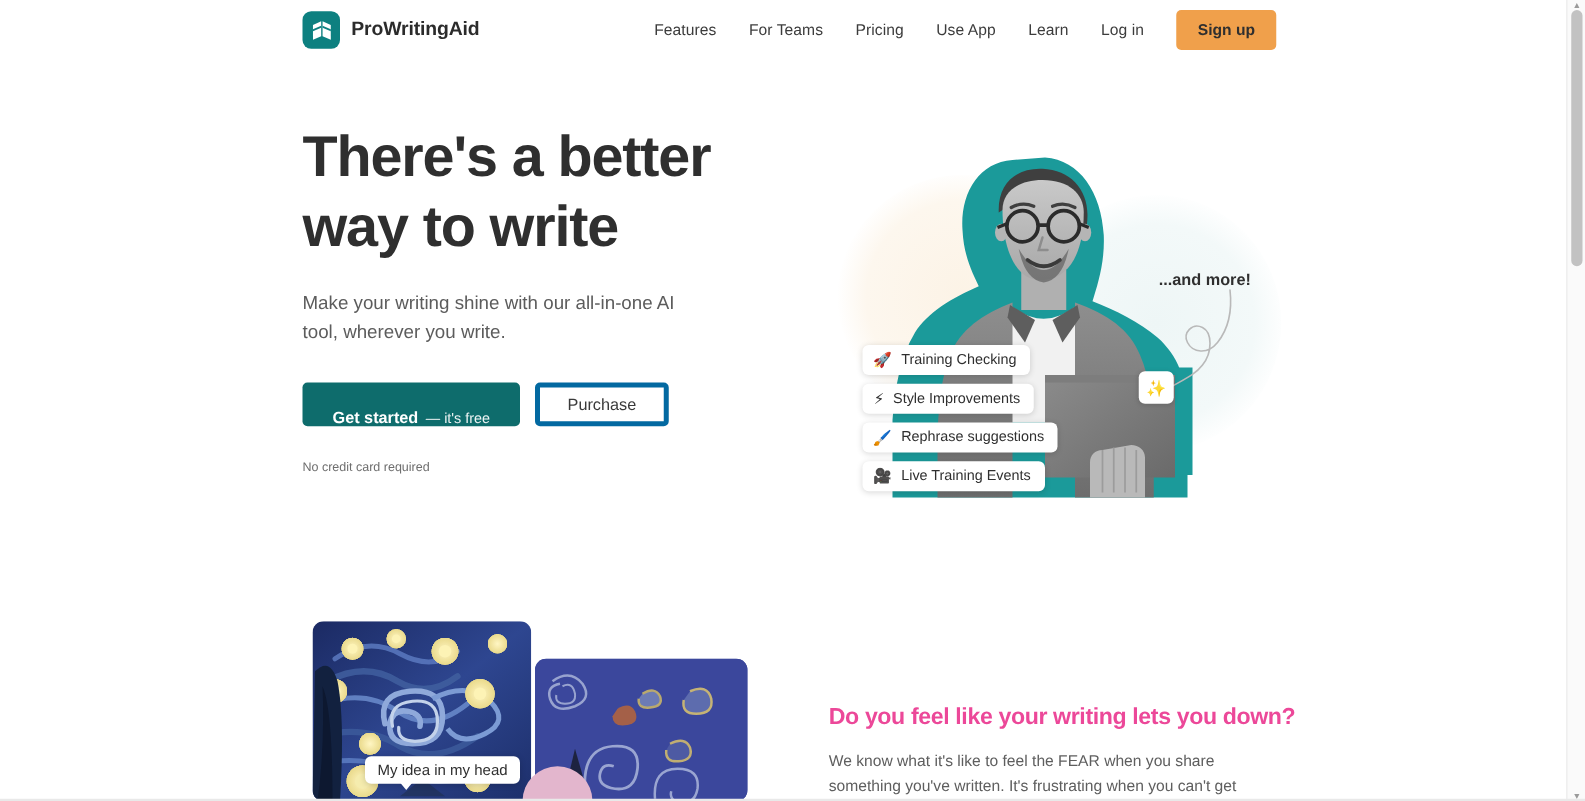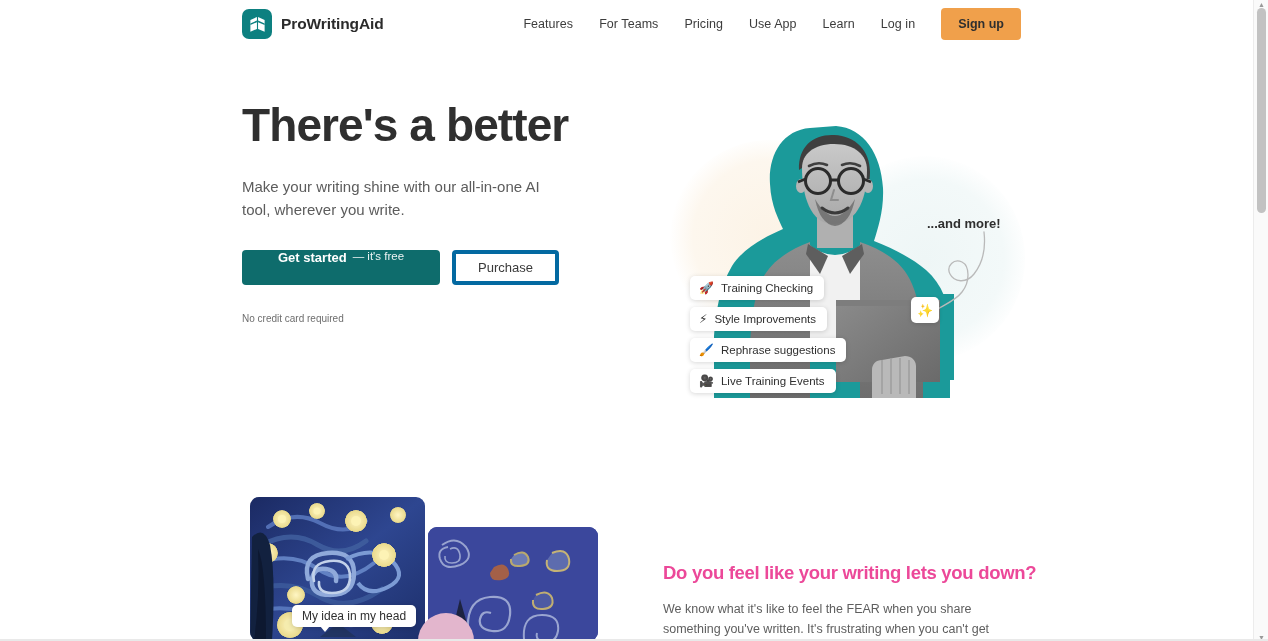--- a/index.html
+++ b/index.html
@@ -135,28 +135,28 @@
     display: flex;
     align-items: center;
     gap: 12px;
     margin-bottom: 28px;
   }
   .btn-primary {
     background: #0e6c6c;
     color: #ffffff;
     border: none;
     border-radius: 4px;
-    padding: 0 36px;
+    padding: 0 24px;
     height: 35px;
     font-size: 13px;
     font-weight: 600;
     cursor: pointer;
     font-family: inherit;
     display: inline-flex;
-    align-items: flex-start;
+    align-items: flex-end;
     gap: 6px;
     white-space: nowrap;
   }
   .btn-primary .sublabel {
     font-weight: 400;
     font-size: 11.5px;
     opacity: .92;
   }
   .btn-secondary {
     background: #ffffff;
@@ -418,20 +418,21 @@
         <button class="nav-signup">Sign up</button>
       </nav>
 
     </div>
 
     <div class="hero">
 
       <div class="hero-copy">
         <h1 class="hero-title">
           <span>There's a better</span><br>
+          <span>way to write</span>
         </h1>
         <p class="hero-sub">Make your writing shine with our all-in-one AI tool, wherever you write.</p>
 
         <div class="hero-actions">
           <button class="btn-primary">
             <span>Get started</span>
             <span class="sublabel">— it's free</span>
           </button>
           <button class="btn-secondary">Purchase</button>
         </div>

